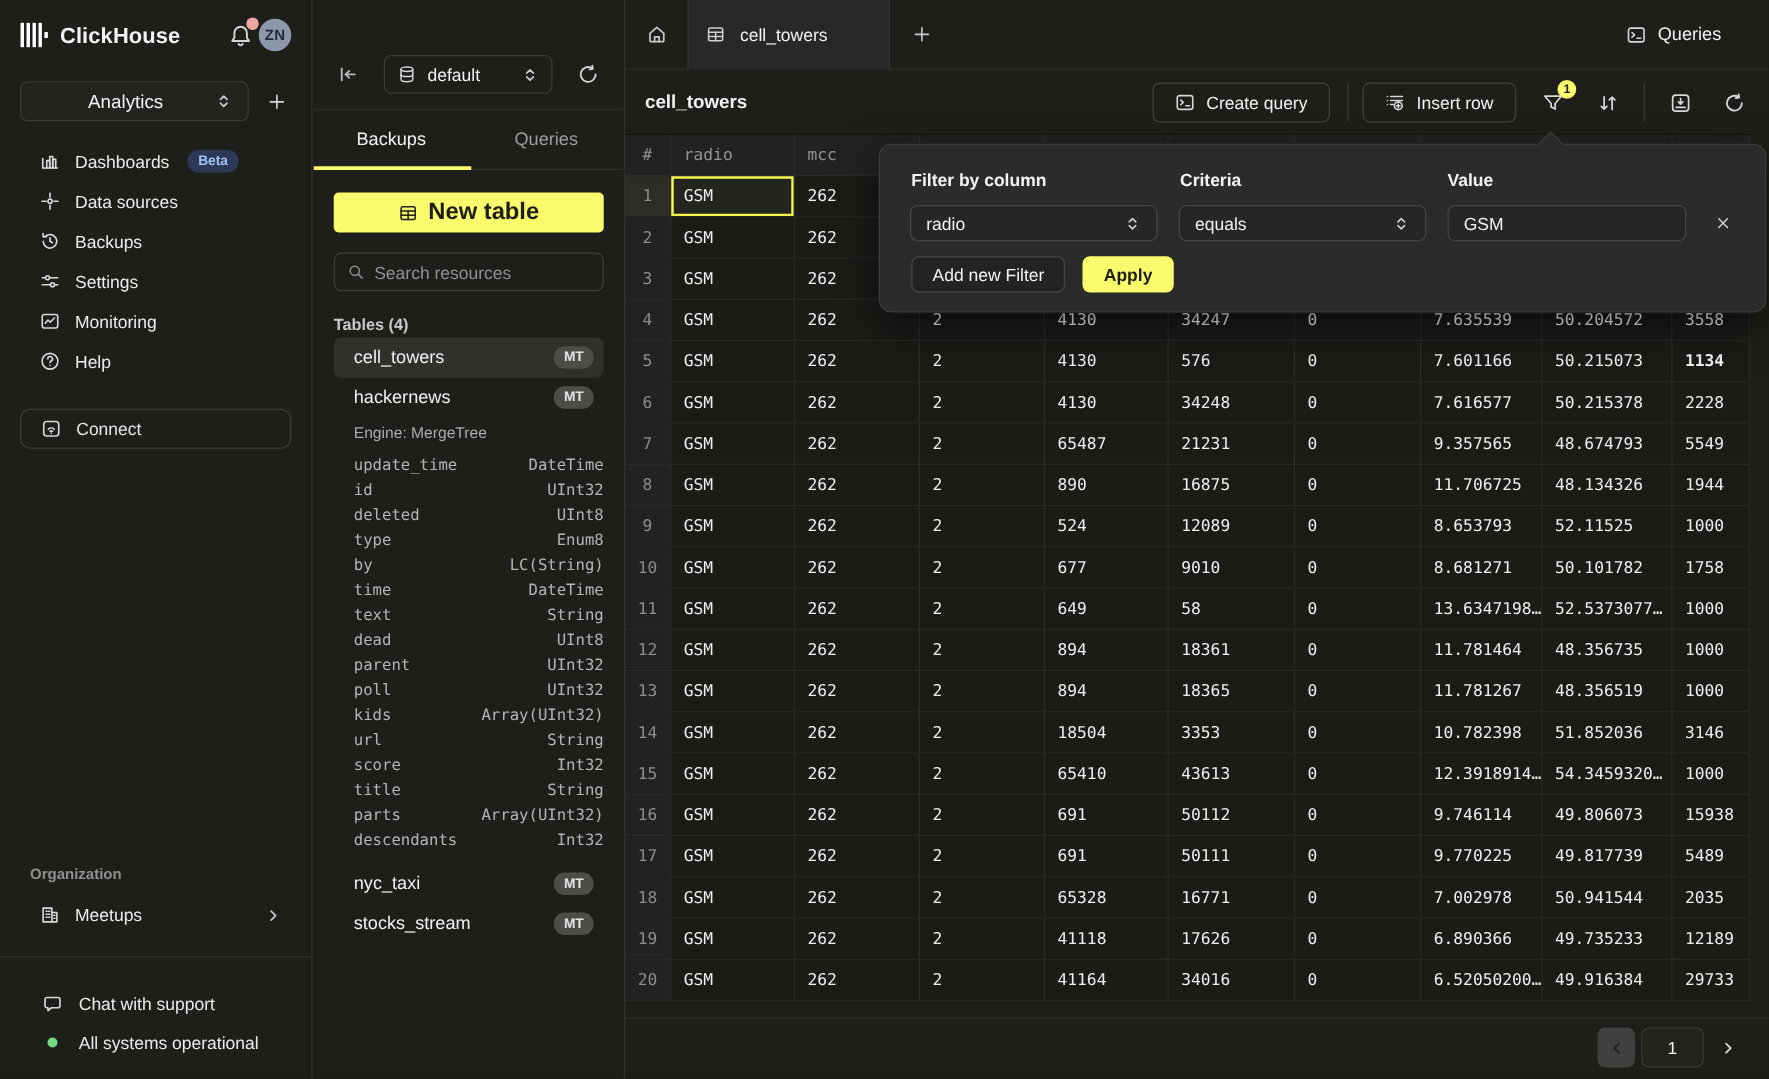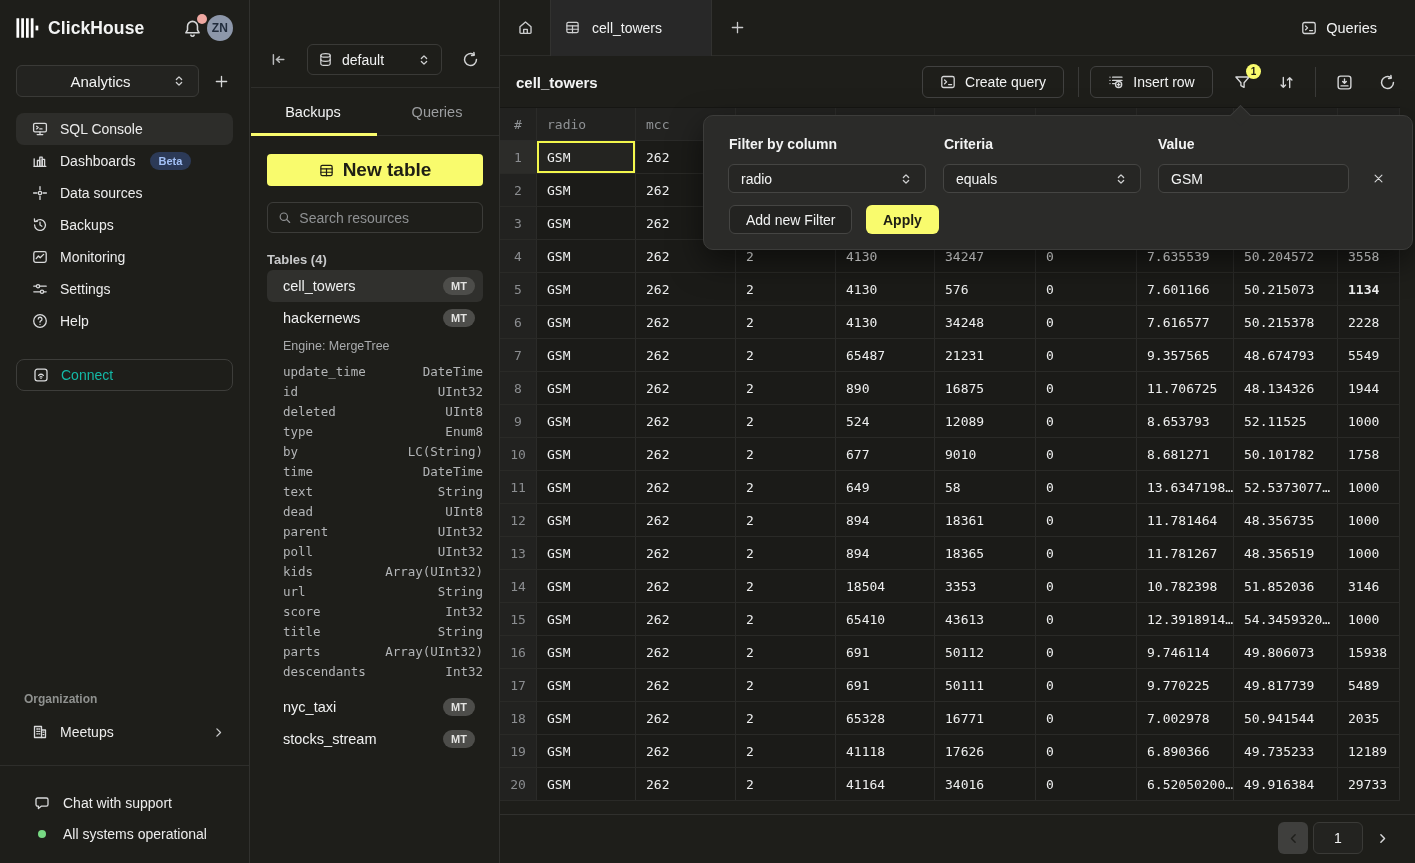--- a/index.html
+++ b/index.html
@@ -40,21 +40,21 @@
   .service-row{display:flex;align-items:center;padding:9px 16px 0 16px;gap:10px;flex:none;}
   .service-select{flex:1;height:32px;background:#232320;border:1px solid #3a3a37;border-radius:6px;display:flex;align-items:center;padding:0 12px;color:var(--txt);cursor:pointer;}
   .service-select .lbl{flex:1;font-size:15px;text-align:center;}
   .icon-plain{background:none;border:none;color:#d6d7d8;cursor:pointer;display:flex;align-items:center;justify-content:center;width:24px;height:24px;}
   .sb-nav{padding:16px 16px 0 16px;flex:none;}
   .sb-item{height:32px;border-radius:8px;display:flex;align-items:center;padding:0 8px 0 16px;gap:12px;color:#ececec;cursor:pointer;}
   .sb-item .ic{color:#d9dadb;flex:none;}
   .sb-item.active{background:var(--bg-raised);}
   .sb-item .lbl{font-size:14px;}
   .badge-beta{margin-left:2px;background:#2c3a57;color:#a3c1f6;font-size:11px;font-weight:700;padding:3px 9px;border-radius:10px;}
-  .connect-btn{margin:22px 16px 0 16px;height:32px;border:1px solid #3d3d3a;background:none;border-radius:8px;display:flex;align-items:center;padding:0 16px;gap:12px;color:#14b8a6;font-size:14px;cursor:pointer;flex:none;font-family:var(--sans);}
+  .connect-btn{margin:22px 16px 0 16px;height:32px;border:1px solid #3d3d3a;background:none;border-radius:8px;display:flex;align-items:center;padding:0 16px;gap:12px;color:#e5e5e5;font-size:14px;cursor:pointer;flex:none;font-family:var(--sans);}
   .sb-spacer{flex:1;}
   .org-label{padding:0 16px 10px 24px;color:#8f918f;font-size:12px;font-weight:700;}
   .org-item{height:32px;margin:0 16px;display:flex;align-items:center;padding:0 8px 0 16px;gap:12px;color:#ececec;cursor:pointer;border-radius:8px;}
   .org-item .lbl{flex:1;font-size:14px;}
   .org-item .chev{color:#c9cacb;}
   .sb-divider{height:1px;background:#2e2e2b;margin:17px 0 0 0;}
   .sb-footer{padding:21px 16px 14px 16px;}
   .sb-foot-item{height:31px;display:flex;align-items:center;padding:0 8px 0 18px;gap:13px;color:#ececec;cursor:pointer;}
   .sb-foot-item .ic{color:#d9dadb;}
   .status-dot{width:8px;height:8px;border-radius:50%;background:#77d983;margin:0 4px;}
@@ -173,32 +173,20 @@
         </svg>
       </button>
       <span class="icon-plain">
         <svg class="ic" width="15" height="15" viewBox="0 0 16 16" fill="none" stroke="currentColor" stroke-width="1.4" stroke-linecap="round">
             <path d="M8 2.5v11M2.5 8h11"></path>
           </svg>
       </span>
     </div>
 
     <nav class="sb-nav" id="sb-nav">
-        <div class="sb-item active">
-          <span class="ic">
-            <svg width="16" height="16" viewBox="0 0 16 16" fill="none" stroke="currentColor" stroke-width="1.3" stroke-linecap="round" stroke-linejoin="round">
-              <rect x="1.6" y="2.3" width="12.8" height="8.6" rx="1.4"></rect>
-              <path d="M8 10.9v2.3"></path>
-              <path d="M5.2 13.6h5.6"></path>
-              <path d="M4.6 5.3l1.6 1.3-1.6 1.3"></path>
-              <path d="M7.8 7.9h2.2"></path>
-            </svg>
-          </span>
-          <span class="lbl">SQL Console</span>
-        </div>
         <div class="sb-item">
           <span class="ic">
             <svg width="16" height="16" viewBox="0 0 16 16" fill="none" stroke="currentColor" stroke-width="1.3" stroke-linecap="round" stroke-linejoin="round">
               <path d="M2.2 13.4V5.8"></path>
               <path d="M2.2 13.4h11.6"></path>
               <path d="M5.4 13.4V7.5h2.4v5.9"></path>
               <path d="M7.8 13.4V4.2h2.4v9.2"></path>
               <path d="M10.2 13.4V6.4h2.4v7"></path>
             </svg>
           </span>
@@ -220,35 +208,35 @@
               <path d="M2.6 8a5.4 5.4 0 1 0 1.6-3.8"></path>
               <path d="M2.4 1.8l.2 2.7 2.7-.2"></path>
               <path d="M8 5.2V8l1.9 1.2"></path>
             </svg>
           </span>
           <span class="lbl">Backups</span>
         </div>
         <div class="sb-item">
           <span class="ic">
             <svg width="16" height="16" viewBox="0 0 16 16" fill="none" stroke="currentColor" stroke-width="1.3" stroke-linecap="round" stroke-linejoin="round">
-              <rect x="1.8" y="2.6" width="12.4" height="10.8" rx="1.8"></rect>
-              <path d="M4.2 9.6 6.4 7l1.8 1.8 3.4-3.4"></path>
-            </svg>
-          </span>
-          <span class="lbl">Monitoring</span>
-        </div>
-        <div class="sb-item">
-          <span class="ic">
-            <svg width="16" height="16" viewBox="0 0 16 16" fill="none" stroke="currentColor" stroke-width="1.3" stroke-linecap="round" stroke-linejoin="round">
               <path d="M1.8 5.2h2.6M7.6 5.2h6.6M1.8 10.8h6.6M11.6 10.8h2.6"></path>
               <circle cx="6" cy="5.2" r="1.6"></circle>
               <circle cx="10" cy="10.8" r="1.6"></circle>
             </svg>
           </span>
           <span class="lbl">Settings</span>
+        </div>
+        <div class="sb-item">
+          <span class="ic">
+            <svg width="16" height="16" viewBox="0 0 16 16" fill="none" stroke="currentColor" stroke-width="1.3" stroke-linecap="round" stroke-linejoin="round">
+              <rect x="1.8" y="2.6" width="12.4" height="10.8" rx="1.8"></rect>
+              <path d="M4.2 9.6 6.4 7l1.8 1.8 3.4-3.4"></path>
+            </svg>
+          </span>
+          <span class="lbl">Monitoring</span>
         </div>
         <div class="sb-item">
           <span class="ic">
             <svg width="16" height="16" viewBox="0 0 16 16" fill="none" stroke="currentColor" stroke-width="1.3" stroke-linecap="round" stroke-linejoin="round">
               <circle cx="8" cy="8" r="6.3"></circle>
               <path d="M6.2 6.1a1.9 1.9 0 1 1 2.6 1.8c-.55.22-.8.55-.8 1.05v.25"></path>
               <circle cx="8" cy="11.3" r="0.65" fill="currentColor" stroke="none"></circle>
             </svg>
           </span>
           <span class="lbl">Help</span>

